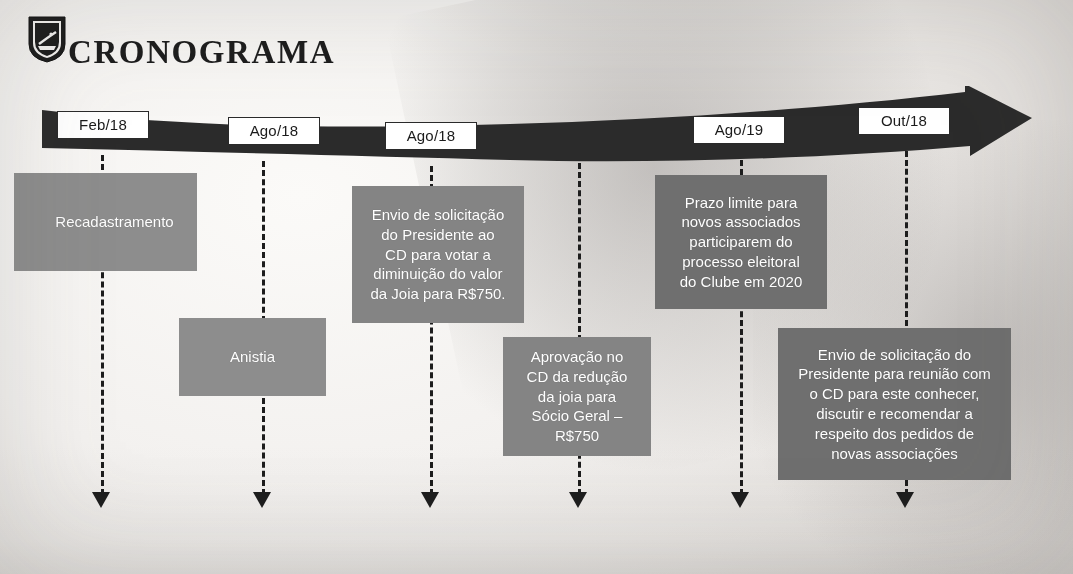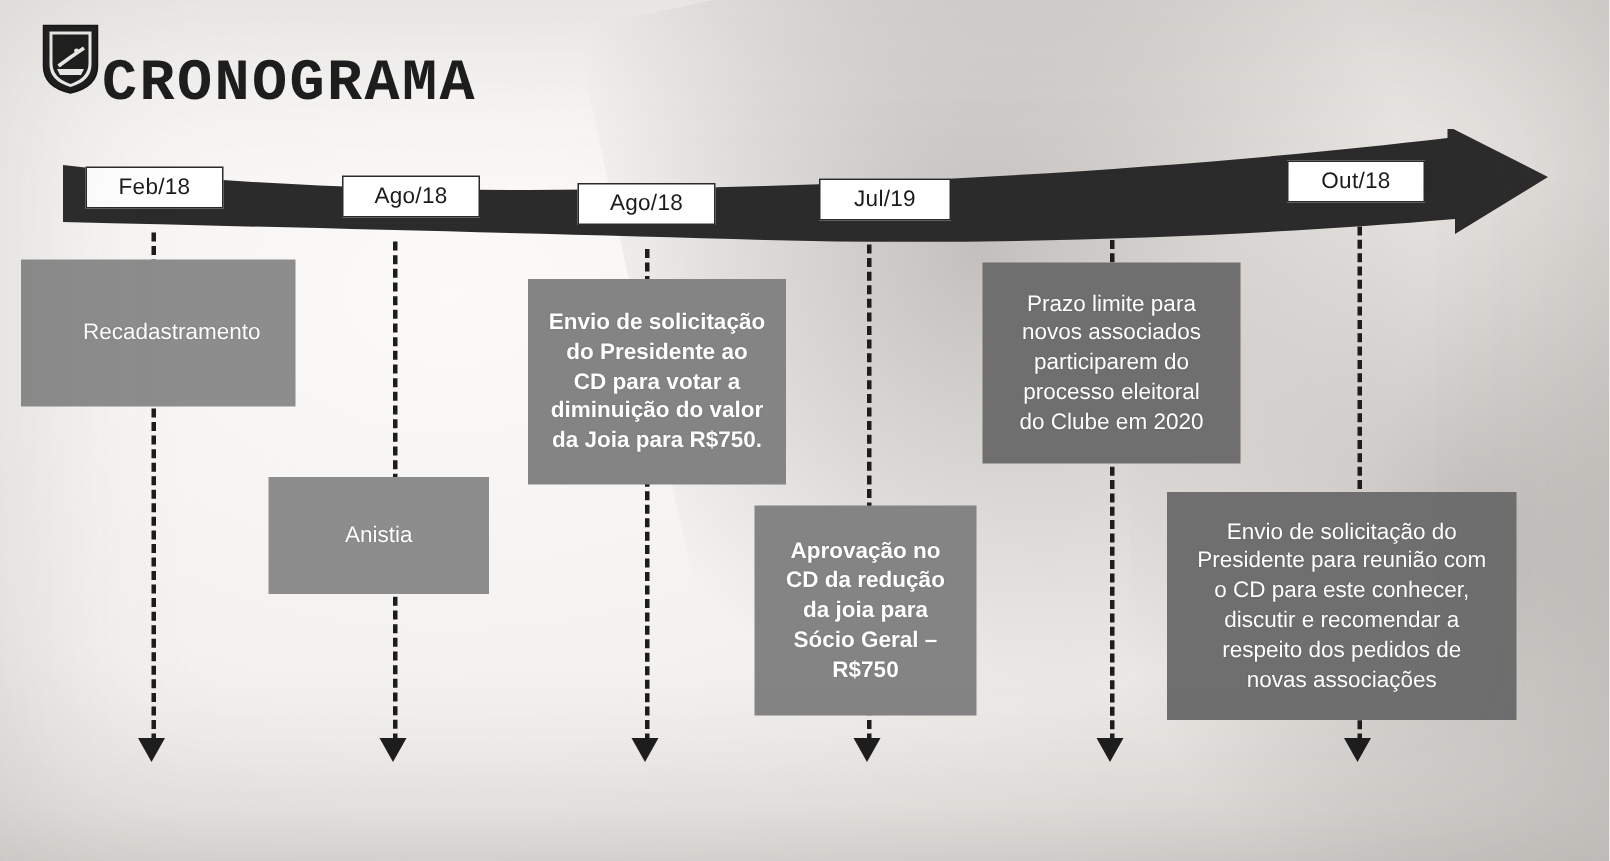--- a/index.html
+++ b/index.html
@@ -66,25 +66,25 @@
     top: 14px;
     width: 42px;
     height: 50px;
   }
   .crest svg { display: block; }
 
   .title {
     position: absolute;
     left: 68px;
     top: 34px;
-    font-size: 39px;
+    font-size: 33px;
     font-weight: bold;
     letter-spacing: 1.6px;
     color: #1c1c1c;
-    font-family: Liberation Mono, monospace;
+    font-family: Liberation Serif, serif;
   }
 
   
   .timeline {
     position: absolute;
     left: 40px;
     top: 86px;
     width: 995px;
     height: 80px;
   }
@@ -127,21 +127,21 @@
     line-height: 1.32;
     text-align: center;
     display: flex;
     align-items: center;
     justify-content: center;
     padding: 6px 10px;
     box-sizing: border-box;
     text-shadow: 0 0 1px rgba(0,0,0,0.25);
   }
   .box.light  { background: #8d8d8d; }
-  .box.mid    { background: #848484; font-weight: bold; }
+  .box.mid    { background: #848484; }
   .box.dark   { background: #6f6f6f; }
   .box span { display: block; white-space: pre-line; }
 </style>
 </head>
 <body>
 
 <div id="page">
   <div class="paper"></div>
   <div class="shadow-big"></div>
   <div class="shadow-right"></div>
@@ -162,21 +162,21 @@
 
   <div class="timeline">
     <svg width="995" height="80" viewBox="0 0 995 80">
       <path d="M2 24 C 170 44, 330 42, 470 38 C 620 34, 790 22, 925 6 L 925 -2 L 992 32 L 930 70 L 930 60 C 790 72, 620 78, 470 74 C 330 70, 170 66, 2 62 Z" fill="#2b2b2b"></path>
     </svg>
   </div>
 
   <div class="chip" style="left:57px;  top:111px; width:92px;">Feb/18</div>
   <div class="chip" style="left:228px; top:117px; width:92px;">Ago/18</div>
   <div class="chip" style="left:385px; top:122px; width:92px;">Ago/18</div>
-  <div class="chip" style="left:546px; top:119px; width:88px;">Jul/19</div>
+  <div class="chip" style="left:693px; top:116px; width:92px;">Ago/19</div>
   <div class="chip" style="left:858px; top:107px; width:92px;">Out/18</div>
 
   <div class="conn" style="left:101px; top:155px; height:340px;"></div>
   <div class="arrowhead" style="left:92px; top:492px;"></div>
 
   <div class="conn" style="left:262px; top:161px; height:334px;"></div>
   <div class="arrowhead" style="left:253px; top:492px;"></div>
 
   <div class="conn" style="left:430px; top:166px; height:329px;"></div>
   <div class="arrowhead" style="left:421px; top:492px;"></div>
@@ -199,21 +199,21 @@
   </div>
 
   <div class="box mid" style="left:352px; top:186px; width:172px; height:137px;">
     <span>Envio de solicitação
 do Presidente ao
 CD para votar a
 diminuição do valor
 da Joia para R$750.</span>
   </div>
 
-  <div class="box mid" style="left:503px; top:337px; width:148px; height:140px;">
+  <div class="box mid" style="left:503px; top:337px; width:148px; height:119px;">
     <span>Aprovação no
 CD da redução
 da joia para
 Sócio Geral –
 R$750</span>
   </div>
 
   <div class="box dark" style="left:655px; top:175px; width:172px; height:134px;">
     <span>Prazo limite para
 novos associados

